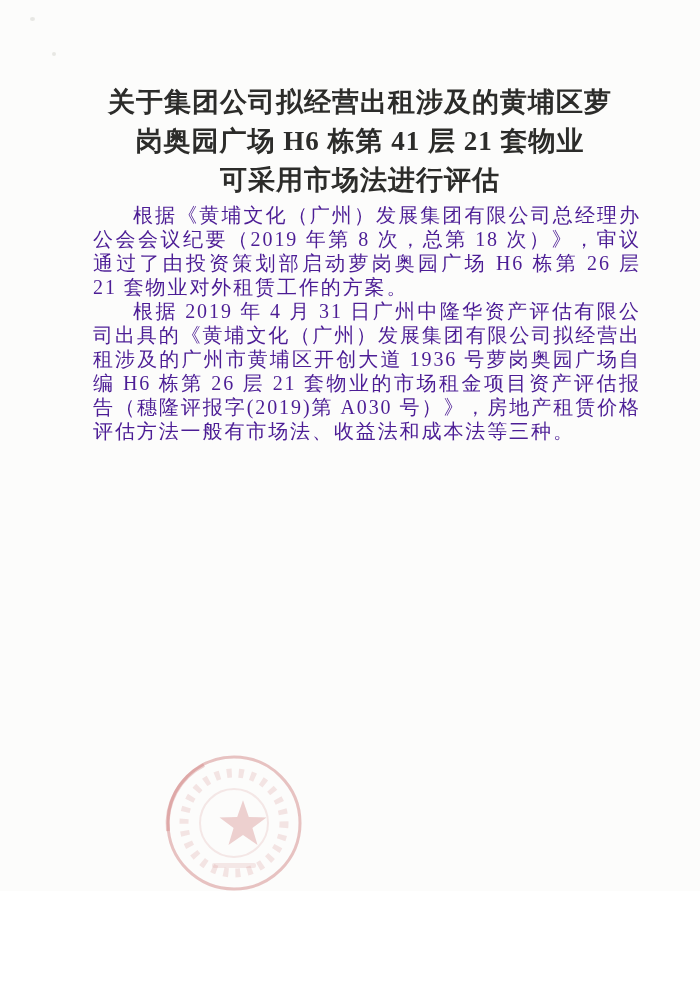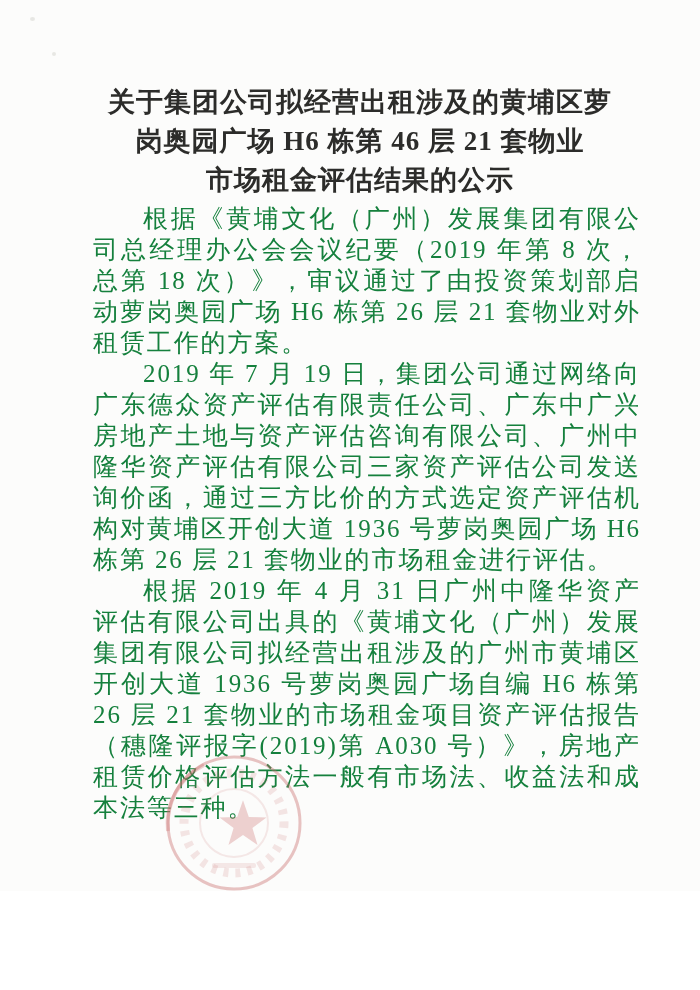--- a/index.html
+++ b/index.html
@@ -34,25 +34,25 @@
     font-weight: bold;
     line-height: 39px;
     letter-spacing: 1px;
     color: #2c2c2a;
   }
   .title .title-line { display: block; white-space: nowrap; }
 
   .doc-body {
     position: absolute;
     top: 203px; left: 93px; width: 548px;
-    font-size: 25px;
-    line-height: 31px;
+    font-size: 20px;
+    line-height: 24px;
     letter-spacing: 1.9px;
     text-align: justify;
-    color: #15803d;
+    color: #4c1d95;
   }
   .doc-body p {
     margin: 0;
     padding: 0;
     text-indent: 2em;
   }
 
   .seal {
     position: absolute;
     left: 152px; top: 741px;
@@ -64,27 +64,26 @@
 </head>
 <body>
 
 <div class="page">
 
   <div class="speck s1"></div>
   <div class="speck s2"></div>
 
   <h1 class="title">
     <span class="title-line">关于集团公司拟经营出租涉及的黄埔区萝</span>
-    <span class="title-line">岗奥园广场 H6 栋第 46 层 21 套物业</span>
-    <span class="title-line">市场租金评估结果的公示</span>
+    <span class="title-line">岗奥园广场 H6 栋第 41 层 21 套物业</span>
+    <span class="title-line">可采用市场法进行评估</span>
   </h1>
 
   <div class="doc-body">
     <p>根据《黄埔文化（广州）发展集团有限公司总经理办公会会议纪要（2019 年第 8 次，总第 18 次）》，审议通过了由投资策划部启动萝岗奥园广场 H6 栋第 26 层 21 套物业对外租赁工作的方案。</p>
-    <p>2019 年 7 月 19 日，集团公司通过网络向广东德众资产评估有限责任公司、广东中广兴房地产土地与资产评估咨询有限公司、广州中隆华资产评估有限公司三家资产评估公司发送询价函，通过三方比价的方式选定资产评估机构对黄埔区开创大道 1936 号萝岗奥园广场 H6 栋第 26 层 21 套物业的市场租金进行评估。</p>
     <p>根据 2019 年 4 月 31 日广州中隆华资产评估有限公司出具的《黄埔文化（广州）发展集团有限公司拟经营出租涉及的广州市黄埔区开创大道 1936 号萝岗奥园广场自编 H6 栋第 26 层 21 套物业的市场租金项目资产评估报告（穗隆评报字(2019)第 A030 号）》，房地产租赁价格评估方法一般有市场法、收益法和成本法等三种。</p>
   </div>
 
   <svg class="seal" viewBox="-82 -82 164 164" xmlns="http://www.w3.org/2000/svg">
     <g stroke="#c96b6b" fill="none">
 
       <circle cx="0" cy="0" r="66" stroke-width="3" opacity="0.40"></circle>
       <path d="M -66 8 A 66 66 0 0 1 -30 -58" stroke-width="4" opacity="0.30"></path>
 
       <circle cx="0" cy="0" r="50" stroke-width="9" stroke-dasharray="5 7" opacity="0.16"></circle>

